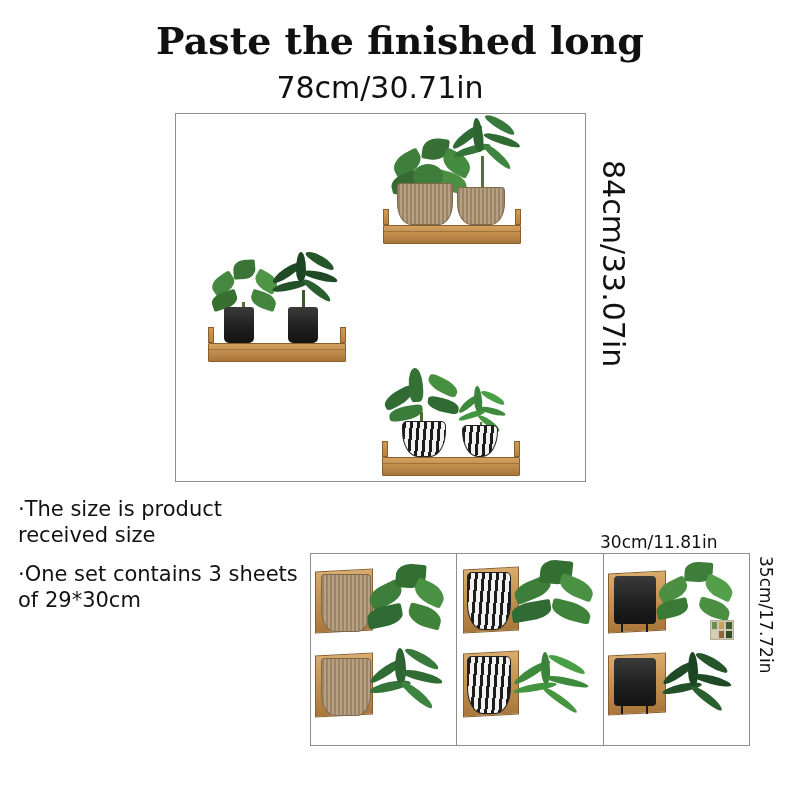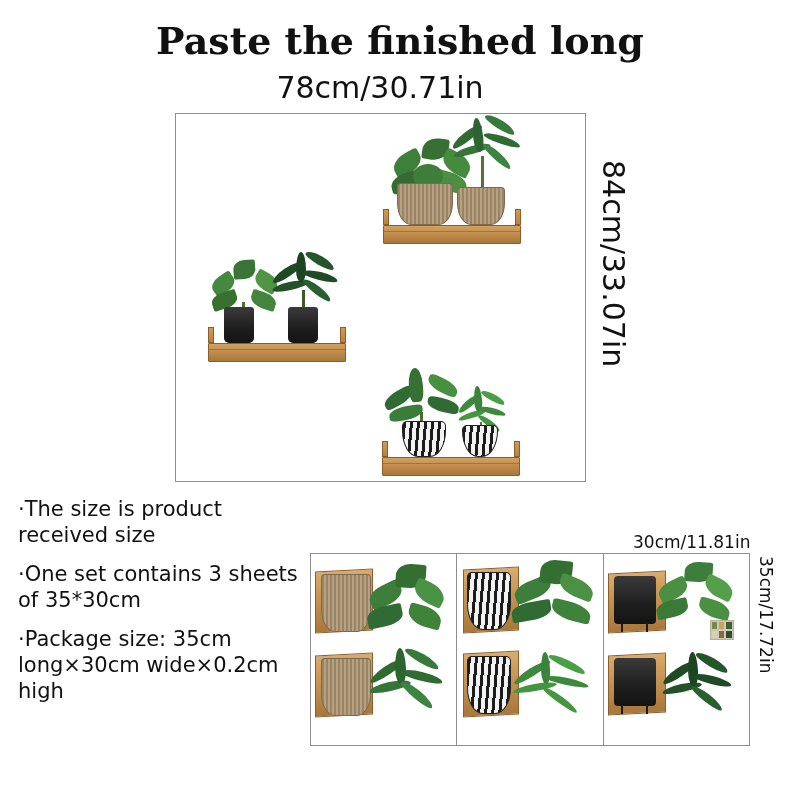--- a/index.html
+++ b/index.html
@@ -194,21 +194,20 @@
   .sheet:last-child { border-right: none; }
 
   .sheets-top-dim {
     position: absolute;
     left: 600px;
     top: 532px;
     font-family: "DejaVu Sans", sans-serif;
     font-size: 17px;
     color: #111111;
     white-space: nowrap;
-    margin-left: 33px;
   }
   .sheets-right-dim {
     position: absolute;
     left: 756px;
     top: 556px;
     font-family: "DejaVu Sans", sans-serif;
     font-size: 17px;
     color: #111111;
     white-space: nowrap;
     writing-mode: vertical-rl;
@@ -336,22 +335,21 @@
 
       <div class="shelf-board"></div>
       <div class="shelf-lip-l"></div>
       <div class="shelf-lip-r"></div>
     </div>
 
   </div>
 
   <div class="bullets">
     <p>·The size is product received size</p>
-    <p>·One set contains 3 sheets of 35*30cm</p>
-    <p>·Package size: 35cm long×30cm wide×0.2cm high</p>
+    <p>·One set contains 3 sheets of 29*30cm</p>
   </div>
 
   <div class="sheets-top-dim">30cm/11.81in</div>
   <div class="sheets-right-dim">35cm/17.72in</div>
 
   <div class="sheets">
 
     <div class="sheet">
       <div class="mini-shelf" style="left:4px; top:16px; width:58px; height:62px; transform:skewY(-3deg);"></div>
       <div class="mini-shelf" style="left:4px; top:100px; width:58px; height:62px; transform:skewY(-3deg);"></div>

